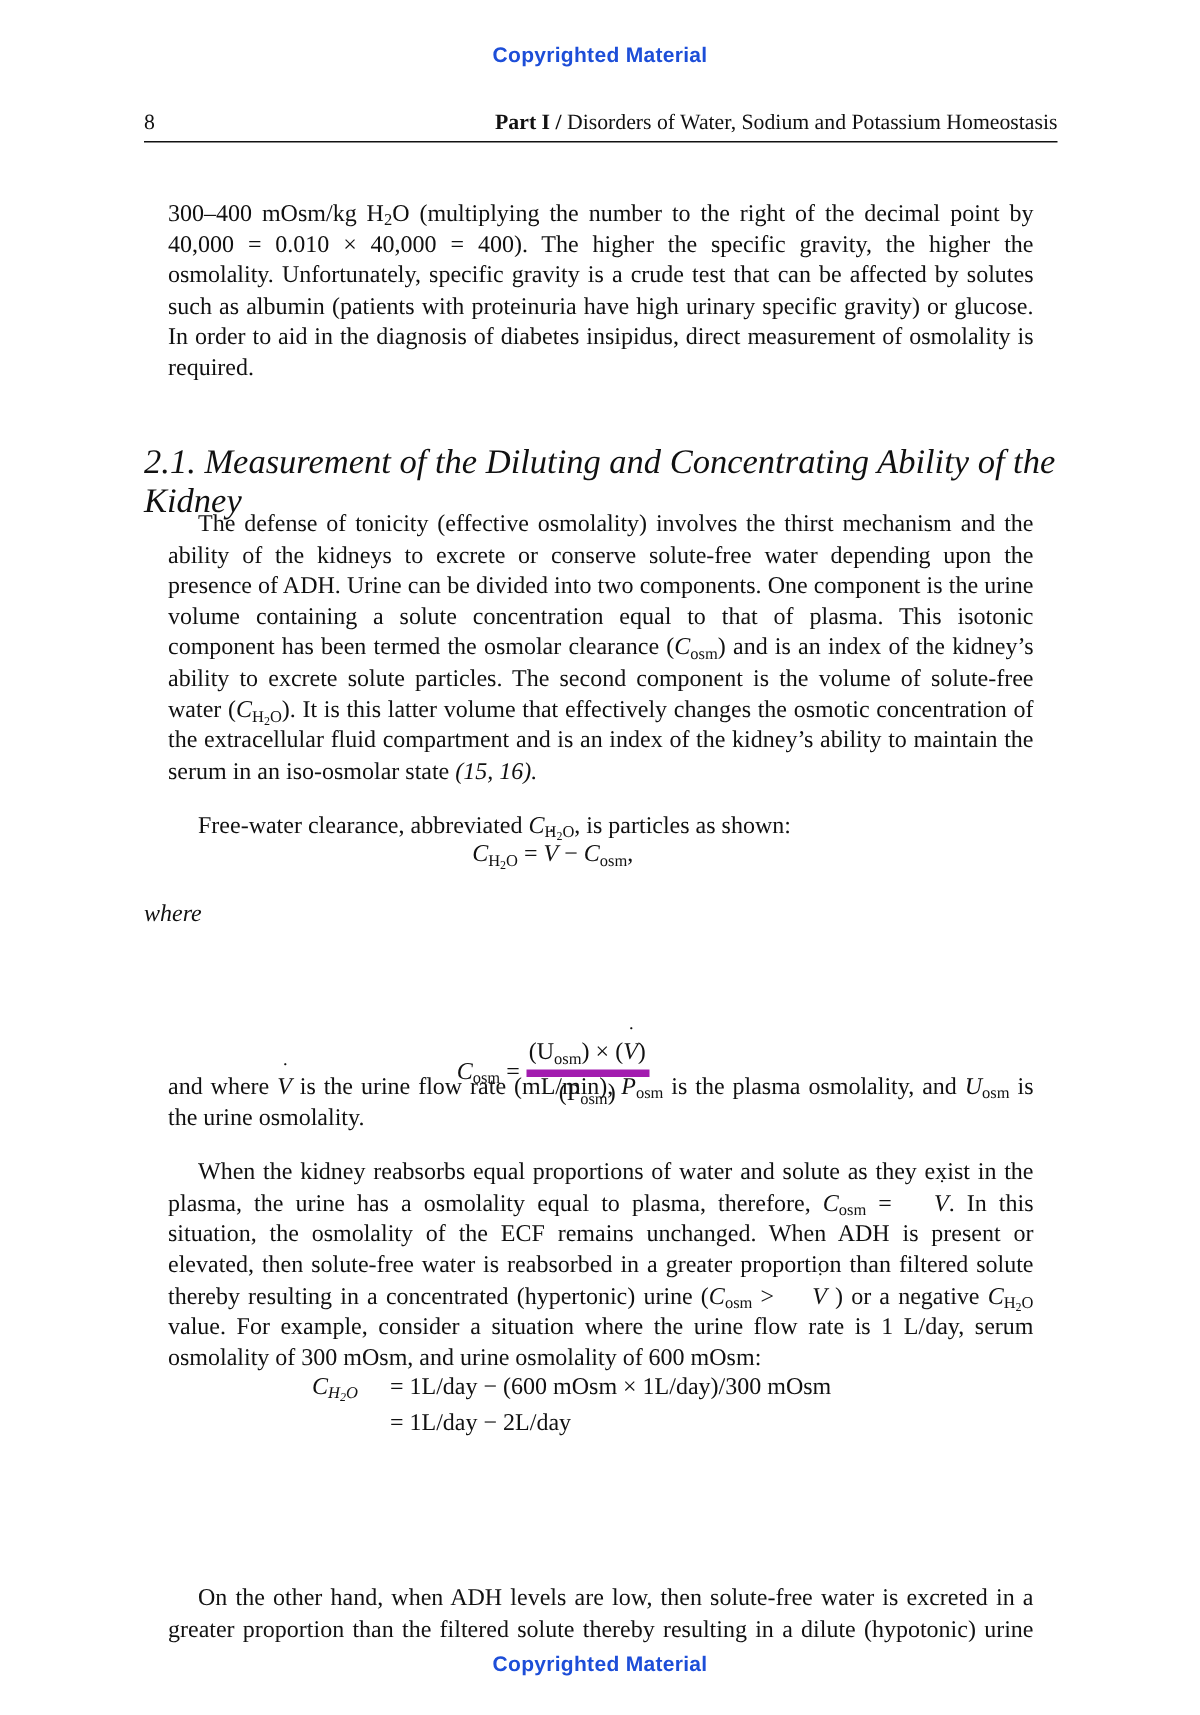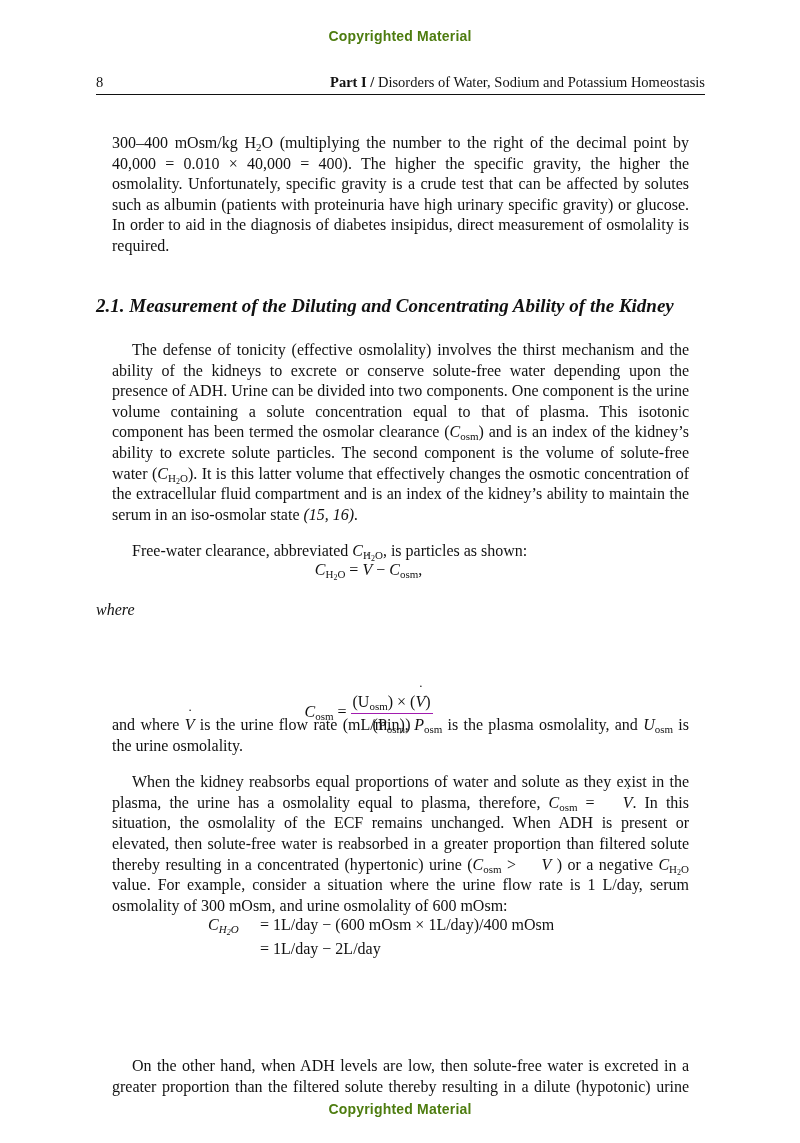--- a/index.html
+++ b/index.html
@@ -1,40 +1,40 @@
 <!DOCTYPE html>
 <html><head>
 <meta charset="utf-8">
 <style>
   html, body { margin: 0; padding: 0; background: #ffffff; }
   body { width: 800px; height: 1143px; position: relative; overflow: hidden;
          font-family: "Liberation Serif", "DejaVu Serif", serif; color: #111; }
   .watermark { position: absolute; left: 0; width: 800px; text-align: center;
                font-family: "Liberation Sans", "DejaVu Sans", sans-serif;
-               font-weight: bold; font-size: 14px; color: #4d7c0f; letter-spacing: 0.2px; }
+               font-weight: bold; font-size: 14px; color: #1d4ed8; letter-spacing: 0.2px; }
   #wm-top { top: 28px; }
   #wm-bottom { top: 1101px; }
   .running-head { position: absolute; left: 96px; width: 609px; top: 74px; height: 20px;
                   border-bottom: 1px solid #111; font-size: 14.5px; }
   .running-head .pnum { position: absolute; left: 0; top: 0; }
   .running-head .rtitle { position: absolute; right: 0; top: 0; }
   .running-head .rtitle b { font-weight: bold; }
   .text { position: absolute; left: 96px; width: 609px; font-size: 16px; line-height: 20.6px;
           text-align: justify; }
   .p { margin: 16px; }
   .indent { text-indent: 20px; }
-  .heading { position: absolute; left: 96px; top: 295px; width: 609px; font-size: 19px;
-             font-weight: bold; font-style: italic; }
+  .heading { position: absolute; left: 96px; top: 295px; width: 609px; font-size: 23px;
+             font-weight: normal; font-style: italic; }
   .eq { position: absolute; left: 0; width: 737px; text-align: center; font-size: 16px; }
   .it { font-style: italic; }
   sub { font-size: 11px; vertical-align: -3px; line-height: 0; }
   .vdot { position: relative; font-style: italic; display: inline-block; }
   .vdot::before { content: "\02D9"; position: absolute; left: 3px; top: -10px; font-style: normal; font-size: 14px; }
   .frac { display: inline-block; vertical-align: middle; text-align: center; }
-  .frac .num { display: block; border-bottom: 1px solid #a21caf; padding: 0 2px 2px; }
+  .frac .num { display: block; border-bottom: 5px solid #a21caf; padding: 0 2px 2px; }
   .frac .den { display: block; padding-top: 2px; }
   .aligned { position: absolute; left: 208px; top: 913px; font-size: 16px; line-height: 24px; }
   .aligned .row { display: flex; }
   .aligned .lhs { width: 49px; text-align: left; }
   .aligned .rhs { padding-left: 3px; }
 </style>
 </head>
 <body>
 
 <div class="watermark" id="wm-top">Copyrighted Material</div>
@@ -70,21 +70,21 @@
 </div>
 
 <div class="text" style="top:699px;">
   <p class="p"><span>and where </span><span class="vdot">V</span><span> is the urine flow rate (mL/min), </span><span class="it">P</span><sub>osm</sub><span> is the plasma osmolality, and </span><span class="it">U</span><sub>osm</sub><span> is the urine osmolality.</span></p>
   <p class="p indent"><span>When the kidney reabsorbs equal proportions of water and solute as they exist in the plasma, the urine has a osmolality equal to plasma, therefore, </span><span class="it">C</span><sub>osm</sub><span> = </span><span class="vdot">V</span><span>. In this situation, the osmolality of the ECF remains unchanged. When ADH is present or elevated, then solute-free water is reabsorbed in a greater proportion than filtered solute thereby resulting in a concentrated (hypertonic) urine (</span><span class="it">C</span><sub>osm</sub><span> &gt; </span><span class="vdot">V</span><span> ) or a negative </span><span class="it">C</span><sub>H<span style="font-size: 8px; vertical-align: -2px;">2</span>O</sub><span> value. For example, consider a situation where the urine flow rate is 1 L/day, serum osmolality of 300 mOsm, and urine osmolality of 600 mOsm:</span></p>
 </div>
 
 <div class="aligned">
   <div class="row">
       <span class="lhs it"><span>C</span><sub class="it">H<span style="font-size: 8px; vertical-align: -2px;">2</span>O</sub></span>
-      <span class="rhs">=  1L/day − (600 mOsm × 1L/day)/400 mOsm</span>
+      <span class="rhs">=  1L/day − (600 mOsm × 1L/day)/300 mOsm</span>
     </div>
   <div class="row">
       <span class="lhs"></span>
       <span class="rhs">=  1L/day − 2L/day</span>
     </div>
   <div class="row">
       <span class="lhs"></span>
     </div>
 </div>
 

